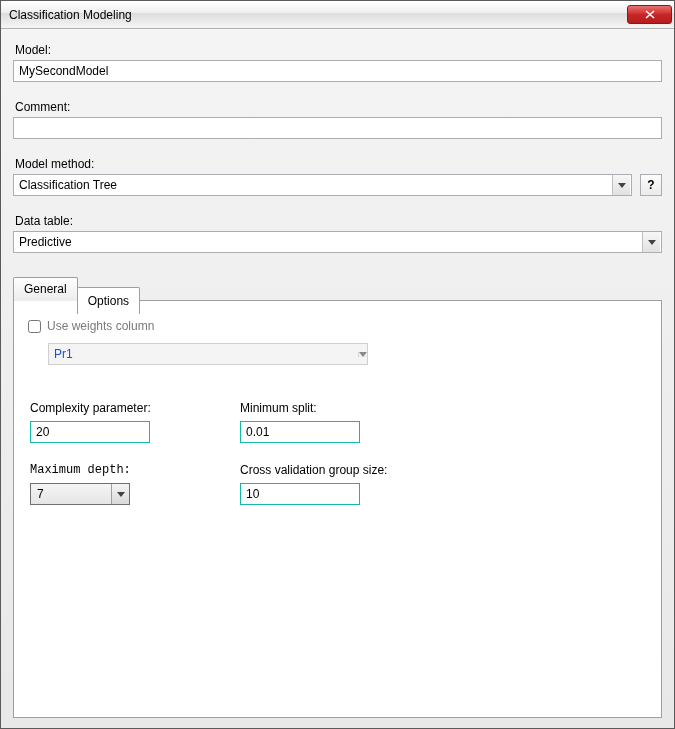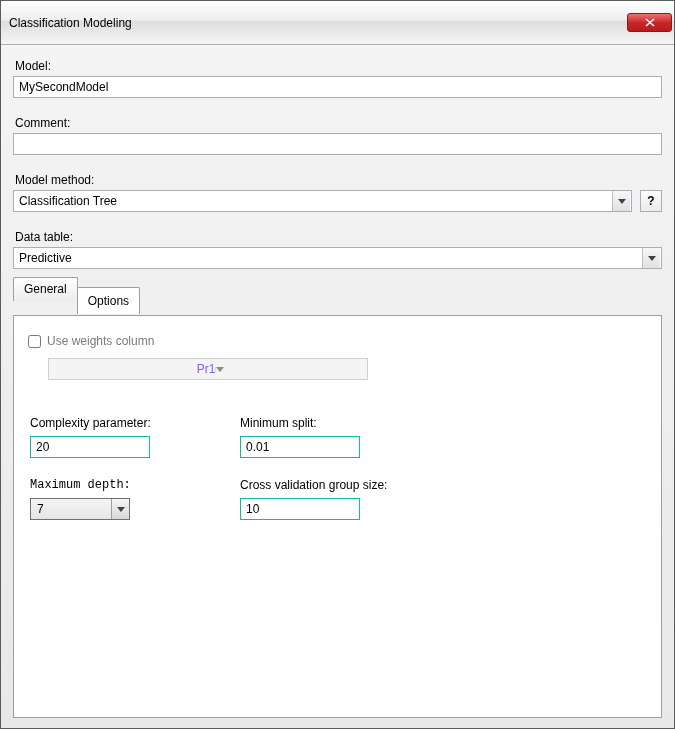--- a/index.html
+++ b/index.html
@@ -2,21 +2,21 @@
 <html><head>
 <meta charset="utf-8">
 <style>
   * { box-sizing: border-box; }
   html, body { margin:0; padding:0; font-family: "Segoe UI", Tahoma, Arial, sans-serif; font-size:12px; color:#000; }
   .window {
     width:675px; height:729px; border:1px solid #5a5a5a; background:#fff;
     display:flex; flex-direction:column; box-shadow:0 0 6px rgba(0,0,0,0.3);
   }
   .titlebar {
-    height:44px;
+    height:28px;
     background:linear-gradient(to bottom,#ffffff 0%,#eeeeee 45%,#dddddd 46%,#f5f5f5 100%);
     border-bottom:1px solid #b0b0b0;
     display:flex; align-items:center; padding:0 2px 0 8px;
   }
   .titlebar .title { flex:1; font-size:12px; color:#000; }
   .close-btn {
     width:45px; height:19px;
     background:linear-gradient(to bottom,#e57373 0%,#d32f2f 45%,#c62828 46%,#b71c1c 100%);
     border:1px solid #8a1818; border-radius:3px;
     display:flex; align-items:center; justify-content:center;
@@ -46,21 +46,21 @@
   }
   .row { display:flex; align-items:flex-end; gap:8px; }
   .help-btn {
     width:22px; height:22px;
     border:1px solid #abadb3; background:linear-gradient(to bottom,#fcfcfc,#ebebeb);
     display:flex; align-items:center; justify-content:center;
     font-weight:bold;
   }
   .spacer-md { height:14px; }
 
-  .tabs-wrap { margin-top:4px; flex:1; display:flex; flex-direction:column;gap:15px; }
+  .tabs-wrap { margin-top:20px; flex:1; display:flex; flex-direction:column; }
   .tabstrip { display:flex; align-items:flex-end; position:relative; z-index:2; }
   .tab {
     border:1px solid #9e9e9e; border-bottom:none;
     background:linear-gradient(to bottom,#fefefe,#ececec);
     padding:4px 10px 5px; margin-right:-1px; border-radius:2px 2px 0 0;
     position:relative; top:1px;
   }
   .tab.active {
     background:#fff; padding-top:6px; padding-bottom:6px; top:14px;
     border-color:#9e9e9e;
@@ -68,22 +68,22 @@
   .tabpanel {
     flex:1; border:1px solid #9e9e9e; background:#fff;
     padding:18px 14px; position:relative;
   }
 
   .chk-row { display:flex; align-items:center; gap:6px; color:#7a7a7a; }
   .chk-row input[type="checkbox"] { width:13px; height:13px; margin:0; }
 
   .disabled-combo {
     width:320px; height:22px; border:1px solid #cfcfcf; background:#f4f4f4;
-    display:flex; align-items:center; justify-content:center;
-    padding:0 0 0 5px; color:#8b5cf6; margin:10px 0 0 20px;
+    display:flex; align-items:center; justify-content:space-between;
+    padding:0 0 0 5px; color:#1d4ed8; margin:10px 0 0 20px;
   }
   .disabled-combo .combo-btn { border-left:1px solid #d6d6d6; background:linear-gradient(to bottom,#f7f7f7,#ececec); }
 
   .form-grid {
     display:grid;
     grid-template-columns: 180px 200px;
     column-gap:30px; row-gap:6px;
     margin-top:36px; margin-left:2px;
   }
   .num-input {

